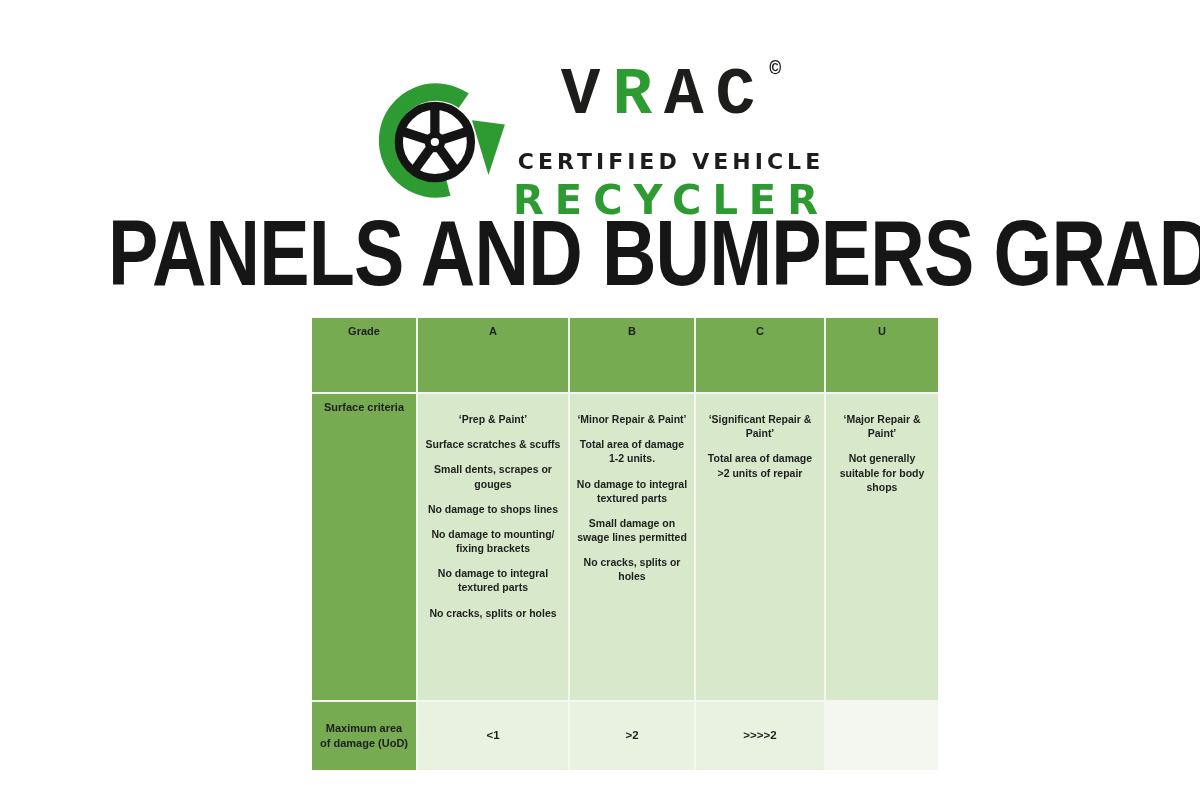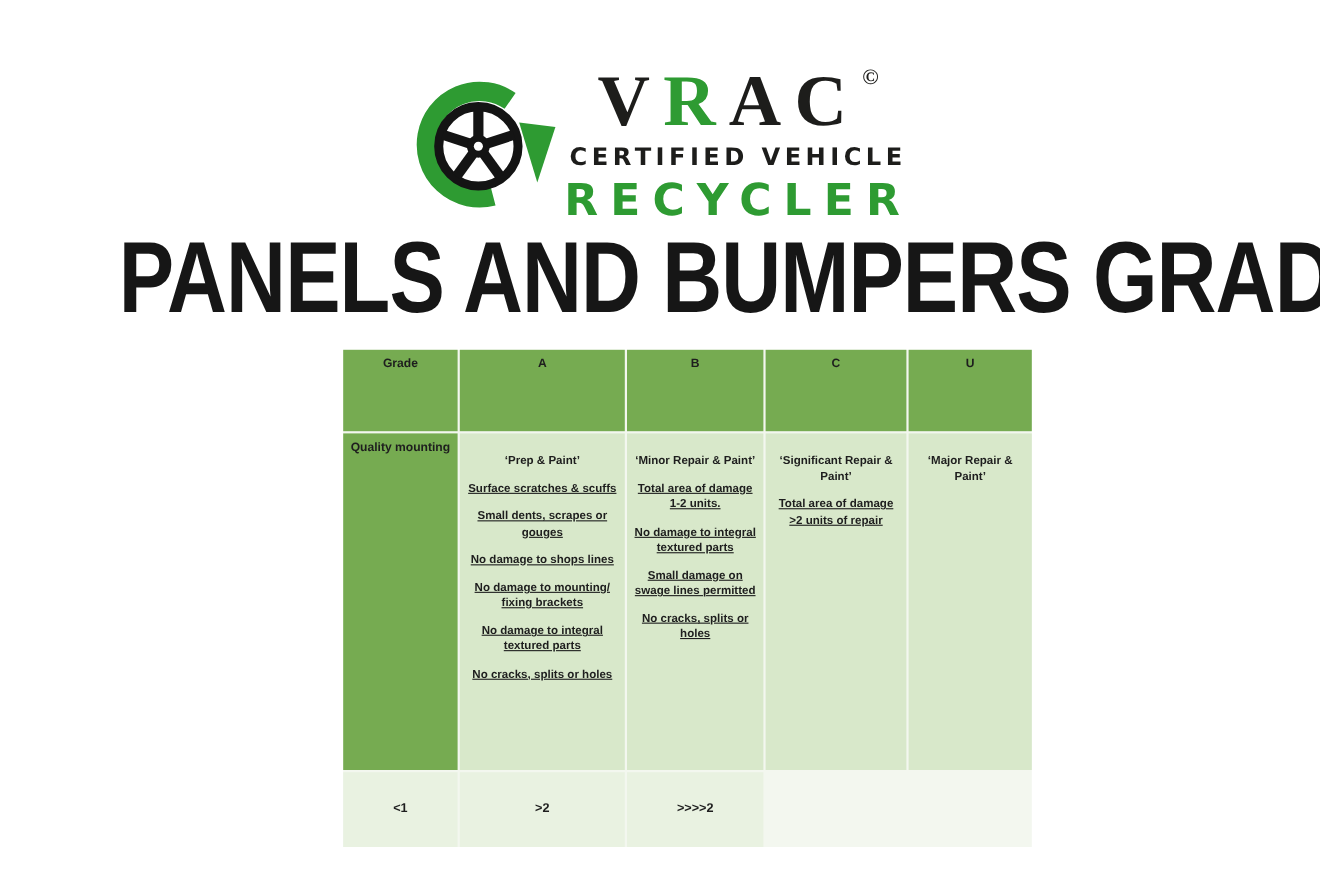--- a/index.html
+++ b/index.html
@@ -8,28 +8,28 @@
     font-family:"Liberation Sans",sans-serif;color:#1e1e1e;
   }
   
   .logo{
     position:absolute;top:60px;left:50%;transform:translateX(-50%);
     display:flex;align-items:center;gap:6px;
   }
   .logo-icon{width:136px;height:136px;flex:0 0 auto;}
   .logo-text{display:flex;flex-direction:column;align-items:center;}
   .brand-line{
-    font-family:Liberation Serif, serif;font-weight:bold;font-size:66px;
+    font-family:Liberation Mono, monospace;font-weight:bold;font-size:66px;
     letter-spacing:12px;line-height:1;color:#1d1d1b;white-space:nowrap;
   }
   .brand-line .green-letter{color:#2e9b32;}
   .copy-mark{font-size:20px;letter-spacing:0;vertical-align:38px;margin-left:2px;}
   .logo-subtitle{
     font-family:"DejaVu Sans",sans-serif;font-weight:bold;font-size:22px;
-    letter-spacing:4px;color:#1d1d1b;margin-top:5px;white-space:nowrap;
+    letter-spacing:4px;color:#1d1d1b;margin-top:20px;white-space:nowrap;
   }
   .logo-recycler{
     font-family:"DejaVu Sans",sans-serif;font-weight:bold;font-size:40px;
     letter-spacing:11px;color:#2e9b32;margin-top:3px;white-space:nowrap;
   }
   
   .page-title{
     position:absolute;top:207px;left:0;width:100%;margin:0;
     text-align:center;font-family:"Liberation Sans",sans-serif;font-weight:900;
     font-size:92px;line-height:1.0;color:#161616;
@@ -47,21 +47,21 @@
   .cell{overflow:hidden;}
   .cell.head{
     background:#76ab51;display:flex;justify-content:center;align-items:flex-start;
     padding:6px 6px 0;text-align:center;color:#1e1e1e;font-size:11px;
   }
   .cell.head.vcenter{align-items:center;padding:0 8px;}
   .cell.body{
     background:#d8e8ca;text-align:center;padding:18px 6px 0;color:#1e1e1e;
   }
   .cell.body p{margin:0 0 11px;}
-  .crit-list p{margin:0 0 11px;text-decoration:underline;}
+  .crit-list p{margin:0 0 11px;}
   .cell.foot{
     background:#e9f2e1;display:flex;align-items:center;justify-content:center;
     font-size:11.5px;color:#1e1e1e;
   }
 </style>
 </head>
 <body>
 
 <div>
 
@@ -100,21 +100,21 @@
   <h1 class="page-title">PANELS AND BUMPERS GRADING</h1>
 
   <div class="grading-table">
 
     <div class="cell head">Grade</div>
     <div class="cell head">A</div>
     <div class="cell head">B</div>
     <div class="cell head">C</div>
     <div class="cell head">U</div>
 
-    <div class="cell head">Quality mounting</div>
+    <div class="cell head">Surface criteria</div>
 
     <div class="cell body">
       <p>‘Prep &amp; Paint’</p>
       <div class="crit-list">
           <p>Surface scratches &amp; scuffs</p>
           <p>Small dents, scrapes or gouges</p>
           <p>No damage to shops lines</p>
           <p>No damage to mounting/ fixing brackets</p>
           <p>No damage to integral textured parts</p>
           <p>No cracks, splits or holes</p>
@@ -131,21 +131,23 @@
     </div>
     <div class="cell body">
       <p>‘Significant Repair &amp; Paint’</p>
       <div class="crit-list">
           <p>Total area of damage &gt;2 units of repair</p>
         </div>
     </div>
     <div class="cell body">
       <p>‘Major Repair &amp; Paint’</p>
       <div class="crit-list">
+          <p>Not generally suitable for body shops</p>
         </div>
     </div>
 
+    <div class="cell head vcenter">Maximum area of damage (UoD)</div>
     <div class="cell foot">&lt;1</div>
     <div class="cell foot">&gt;2</div>
     <div class="cell foot">&gt;&gt;&gt;&gt;2</div>
   </div>
 
 </div>
 
 </body></html>

